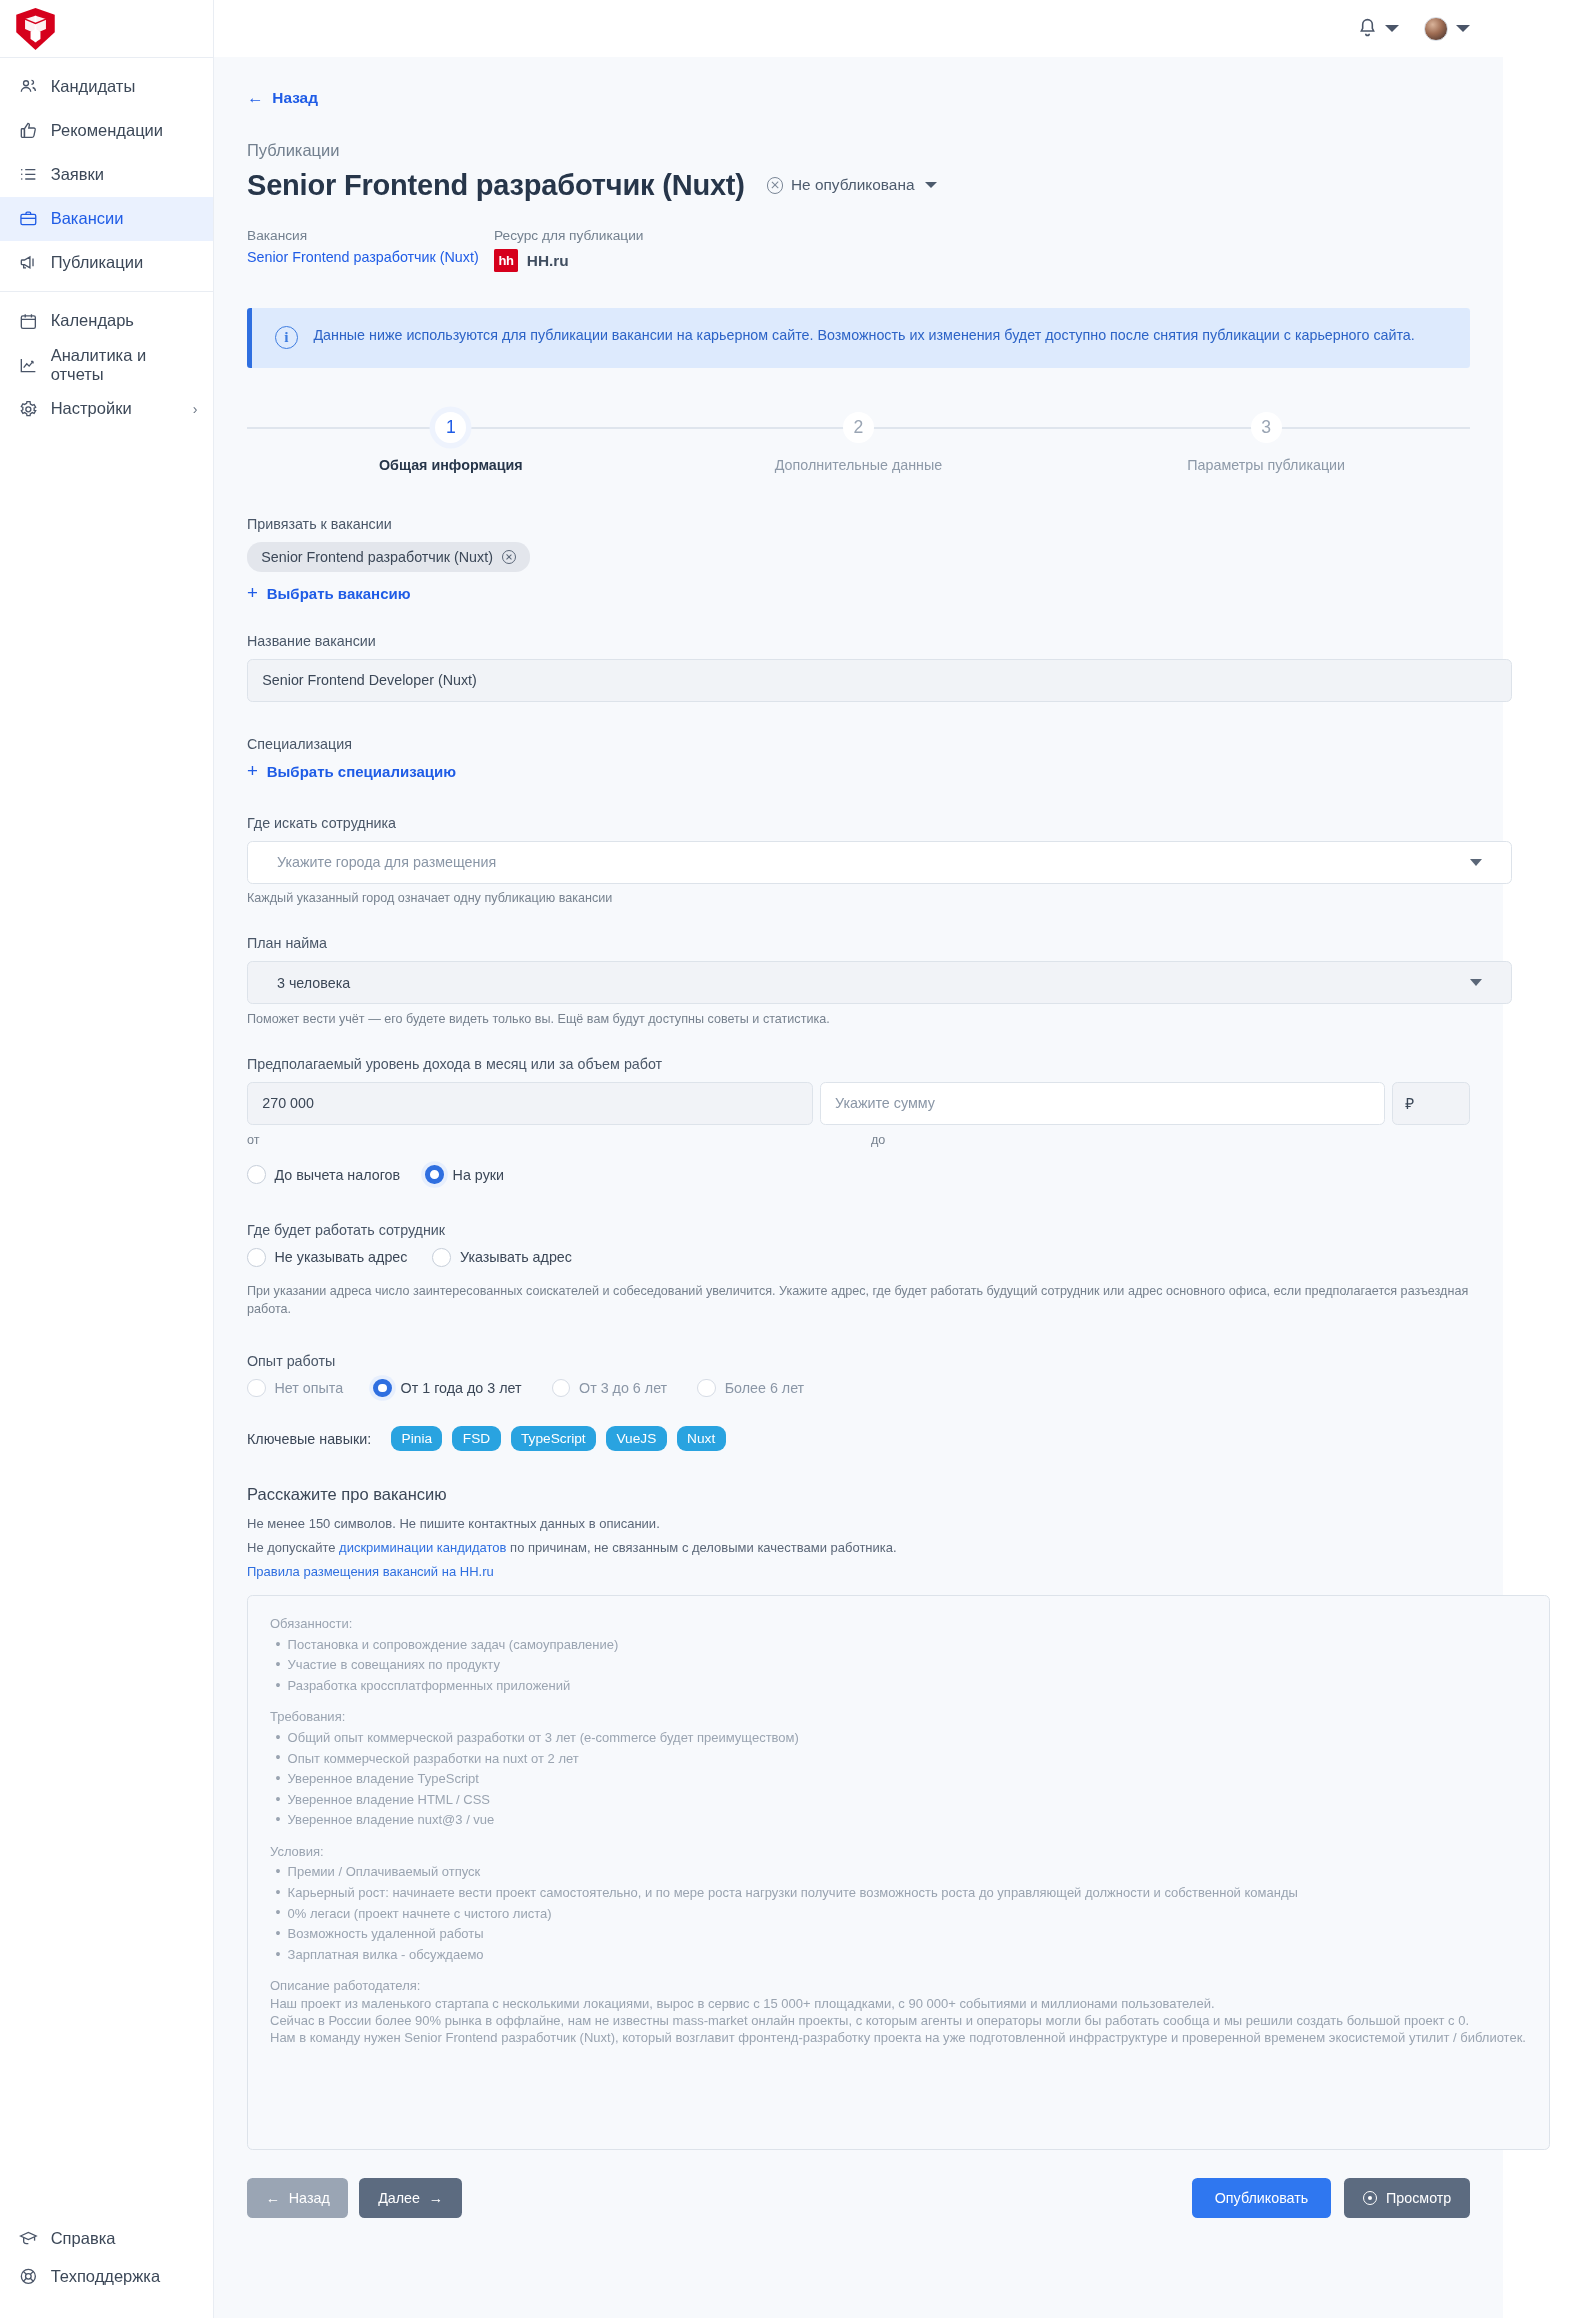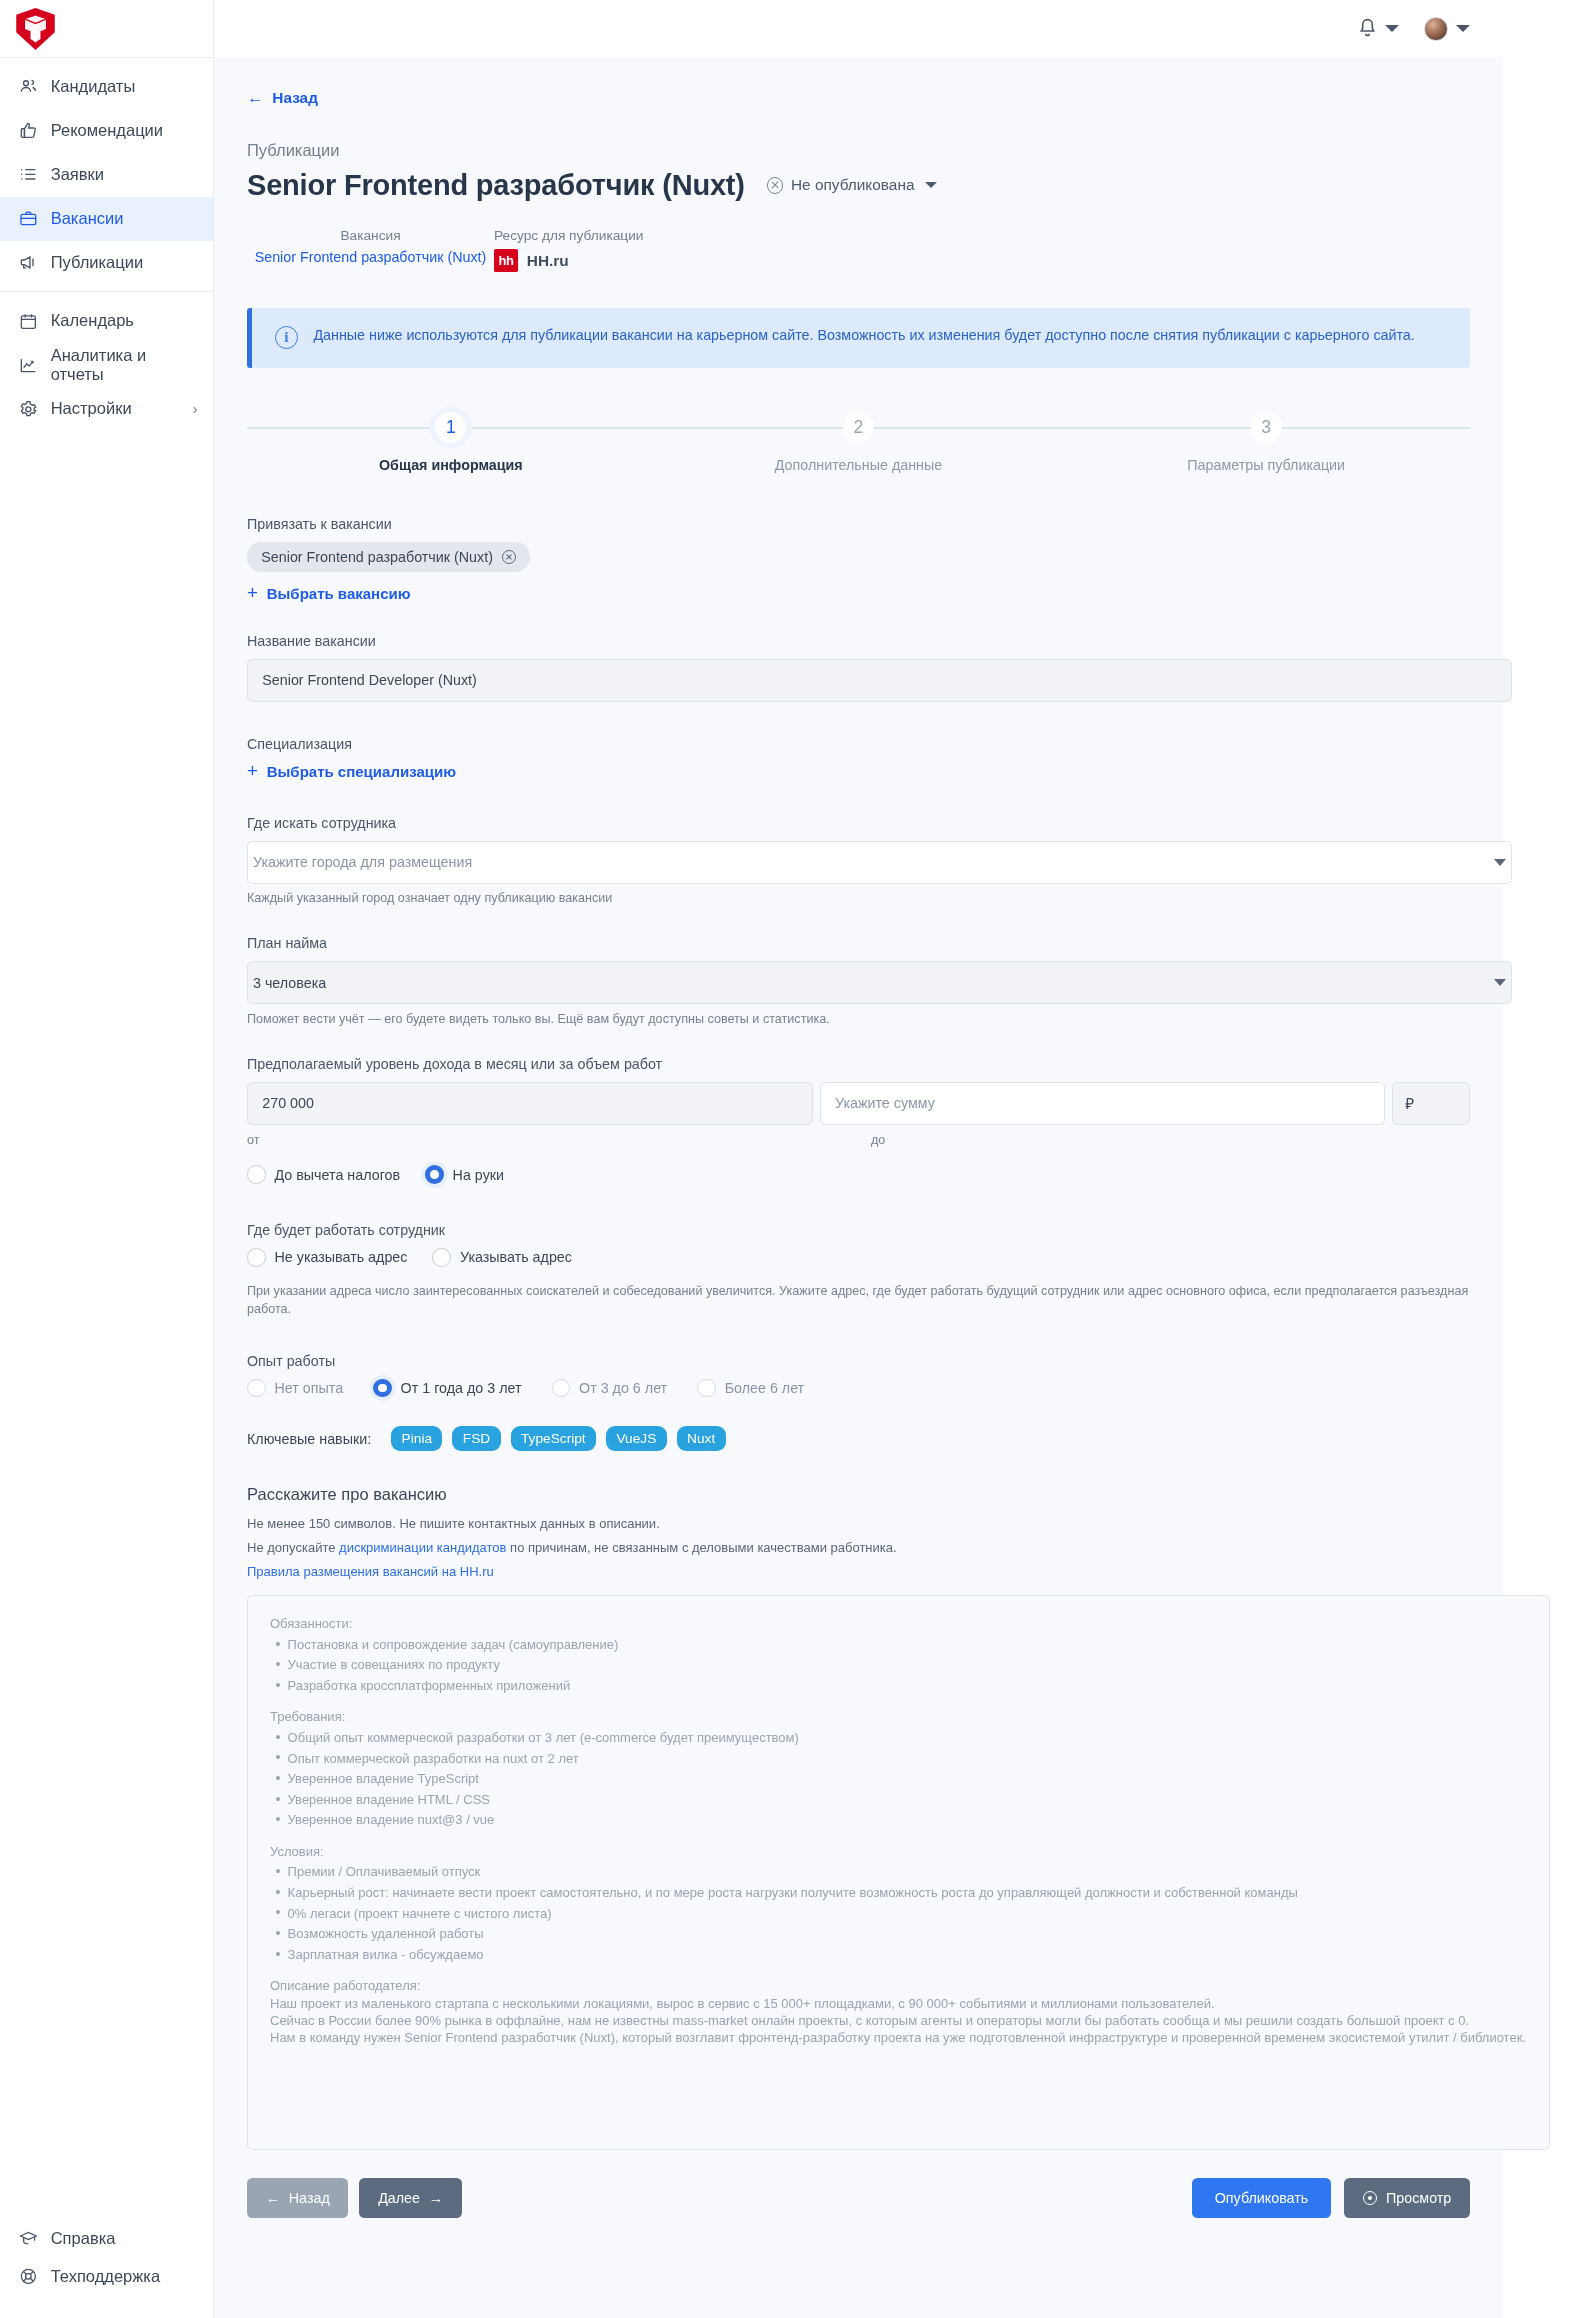--- a/index.html
+++ b/index.html
@@ -99,21 +99,21 @@
   .status-pill .xcircle { width: 16.5px; height: 16.5px; border: 1.1px solid #7b8797; border-radius: 50%; position: relative; }
   .status-pill .xcircle::before, .status-pill .xcircle::after {
     content:''; position:absolute; left:50%; top:50%; width: 8.8px; height: 1.1px; background:#7b8797; transform-origin:center;
   }
   .status-pill .xcircle::before { transform: translate(-50%,-50%) rotate(45deg); }
   .status-pill .xcircle::after { transform: translate(-50%,-50%) rotate(-45deg); }
   .status-pill .dd { width:0;height:0;border-left:6px solid transparent;border-right:6px solid transparent;border-top:6.6px solid #4d5b6d; margin-left:3.3px; }
 
   .meta-row { display: flex; gap: 0; margin-bottom: 36px; }
   .meta-col { display: flex; flex-direction: column; gap: 6.6px; }
-  .meta-col.vac { width: 247px; align-items: center; }
+  .meta-col.vac { width: 247px; }
   .meta-label { font-size: 13.7px; color: #73808f; }
   .meta-link { font-size: 14.3px; color: #1f5ce6; cursor: pointer; }
   .meta-res { display: flex; align-items: center; gap: 8.8px; }
   .hh-badge { width: 24px; height: 23px; background: #d6001c; color: #fff; font-size: 13px; font-weight: 700; display:flex; align-items:center; justify-content:center; border-radius: 1.6px; letter-spacing: -0.5px; }
   .hh-name { font-size: 15.4px; font-weight: 700; color: #404e60; }
 
   .info-banner {
     background: #ddeafd;
     border-left: 5px solid #2f6fe0;
     border-radius: 3.3px;
@@ -160,21 +160,21 @@
   .add-link .plus { font-size: 18.7px; font-weight: 400; line-height: 1; }
 
   .input {
     width: 1265px; height: 43px; border: 1.1px solid #dde3ea; border-radius: 5.5px;
     background: #f1f3f7; display: flex; align-items: center; padding: 0 14.3px;
     font-size: 14.3px; color: #3b4757;
   }
   .select {
     width: 1265px; height: 43px; border: 1.1px solid #dde3ea; border-radius: 5.5px;
     background: #ffffff; display: flex; align-items: center; justify-content: space-between;
-    padding: 0 5px; font-size: 14.3px; color: #8a96a6; cursor: pointer;
+    padding: 0 29px; font-size: 14.3px; color: #8a96a6; cursor: pointer;
   }
   .select.filled { background: #f1f3f7; color: #3b4757; }
   .select .chevd { width: 0;height:0;border-left:6.6px solid transparent;border-right:6.6px solid transparent;border-top:7.1px solid #5b6778; }
   .hint { font-size: 12.6px; color: #77828f; margin-top: 7.7px; } .mt54 { margin-top: 30px; }
   .mt62 { margin-top: 34px; } .mt70 { margin-top: 38px; }
 
   .salary-row { display: flex; gap: 7px; align-items: stretch; }
   .salary-in { width: 610px; height: 43px; border: 1.1px solid #dde3ea; border-radius: 5.5px; background: #f1f3f7; display:flex; align-items:center; padding: 0 14.3px; font-size: 14.3px; color:#3b4757; }
   .salary-in.white { background:#ffffff; color:#8a96a6; }
   .cur-select { width: 82px; height: 43px; border: 1.1px solid #dde3ea; border-radius: 5.5px; background:#f1f3f7; display:flex; align-items:center; justify-content:space-between; padding: 0 12px; font-size:15.4px; color:#3b4757; cursor:pointer; }

